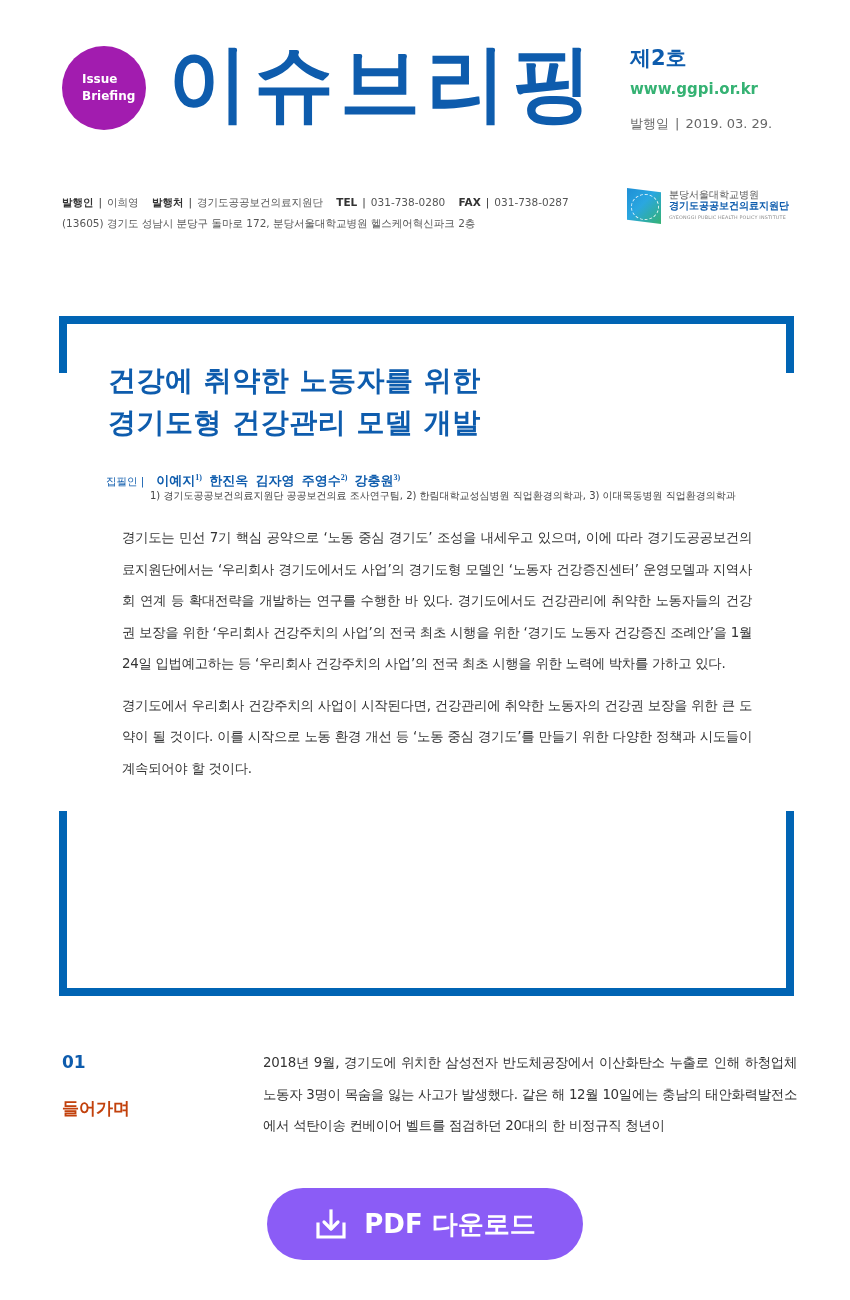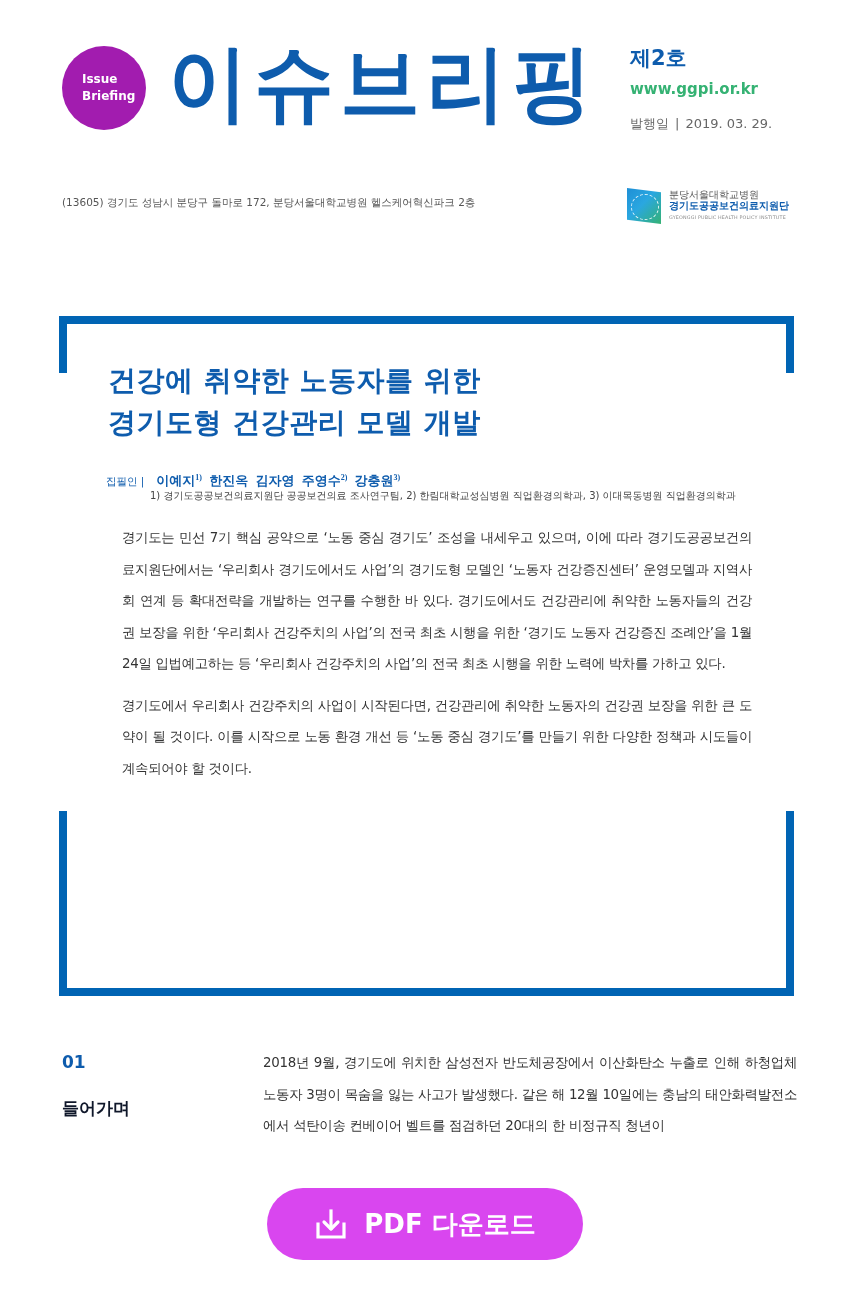--- a/index.html
+++ b/index.html
@@ -55,30 +55,30 @@
     .affil { position: absolute; left: 150px; top: 489px; font-size: 10px; color: #444444; }
 
     .summary { position: absolute; left: 122px; top: 522px; width: 630px; }
     .summary p {
       font-size: 13.4px; line-height: 31.5px; color: #333333; text-align: justify;
       margin-bottom: 10px; letter-spacing: -0.3px;
     }
 
     
     .sec-num { position: absolute; left: 62px; top: 1052px; font-size: 17px; font-weight: bold; color: #0e5cad; }
-    .sec-title { position: absolute; left: 62px; top: 1097px; font-size: 17px; font-weight: bold; color: #0f172a; }
+    .sec-title { position: absolute; left: 62px; top: 1097px; font-size: 17px; font-weight: bold; color: #c2410c; }
     .sec-body {
       position: absolute; left: 263px; top: 1047px; width: 534px;
       font-size: 13.4px; line-height: 31.5px; color: #333333; text-align: justify; letter-spacing: -0.3px;
     }
 
     
     .pdf-btn {
       position: absolute; left: 267px; top: 1188px; width: 316px; height: 72px;
-      border-radius: 36px; background: #d946ef; border: none; cursor: pointer;
+      border-radius: 36px; background: #8b5cf6; border: none; cursor: pointer;
       display: flex; align-items: center; justify-content: center; gap: 16px;
       color: #ffffff; font-size: 26px; font-weight: bold; font-family: "DejaVu Sans", sans-serif;
     }
     .pdf-btn svg { display: block; }
   </style>
 </head>
 <body>
 
 <div class="badge">
   <span>Issue</span>
@@ -87,20 +87,26 @@
 
 <div class="masthead">이슈브리핑</div>
 
 <div class="issue-no">제2호</div>
 <div class="site-url">www.ggpi.or.kr</div>
 <div class="pub-date">
   <span>발행일</span><span class="sep">|</span><span>2019. 03. 29.</span>
 </div>
 
 <div class="pubinfo">
+  <div>
+    <b>발행인</b><span class="bar">|</span><span>이희영</span><span class="gap"></span>
+    <b>발행처</b><span class="bar">|</span><span>경기도공공보건의료지원단</span><span class="gap"></span>
+    <b>TEL</b><span class="bar">|</span><span>031-738-0280</span><span class="gap"></span>
+    <b>FAX</b><span class="bar">|</span><span>031-738-0287</span>
+  </div>
   <div>(13605) 경기도 성남시 분당구 돌마로 172, 분당서울대학교병원 헬스케어혁신파크 2층</div>
 </div>
 
 <div class="org-logo">
   <div class="mark"></div>
   <div class="l1">분당서울대학교병원</div>
   <div class="l2">경기도공공보건의료지원단</div>
   <div class="l3">GYEONGGI PUBLIC HEALTH POLICY INSTITUTE</div>
 </div>
 

